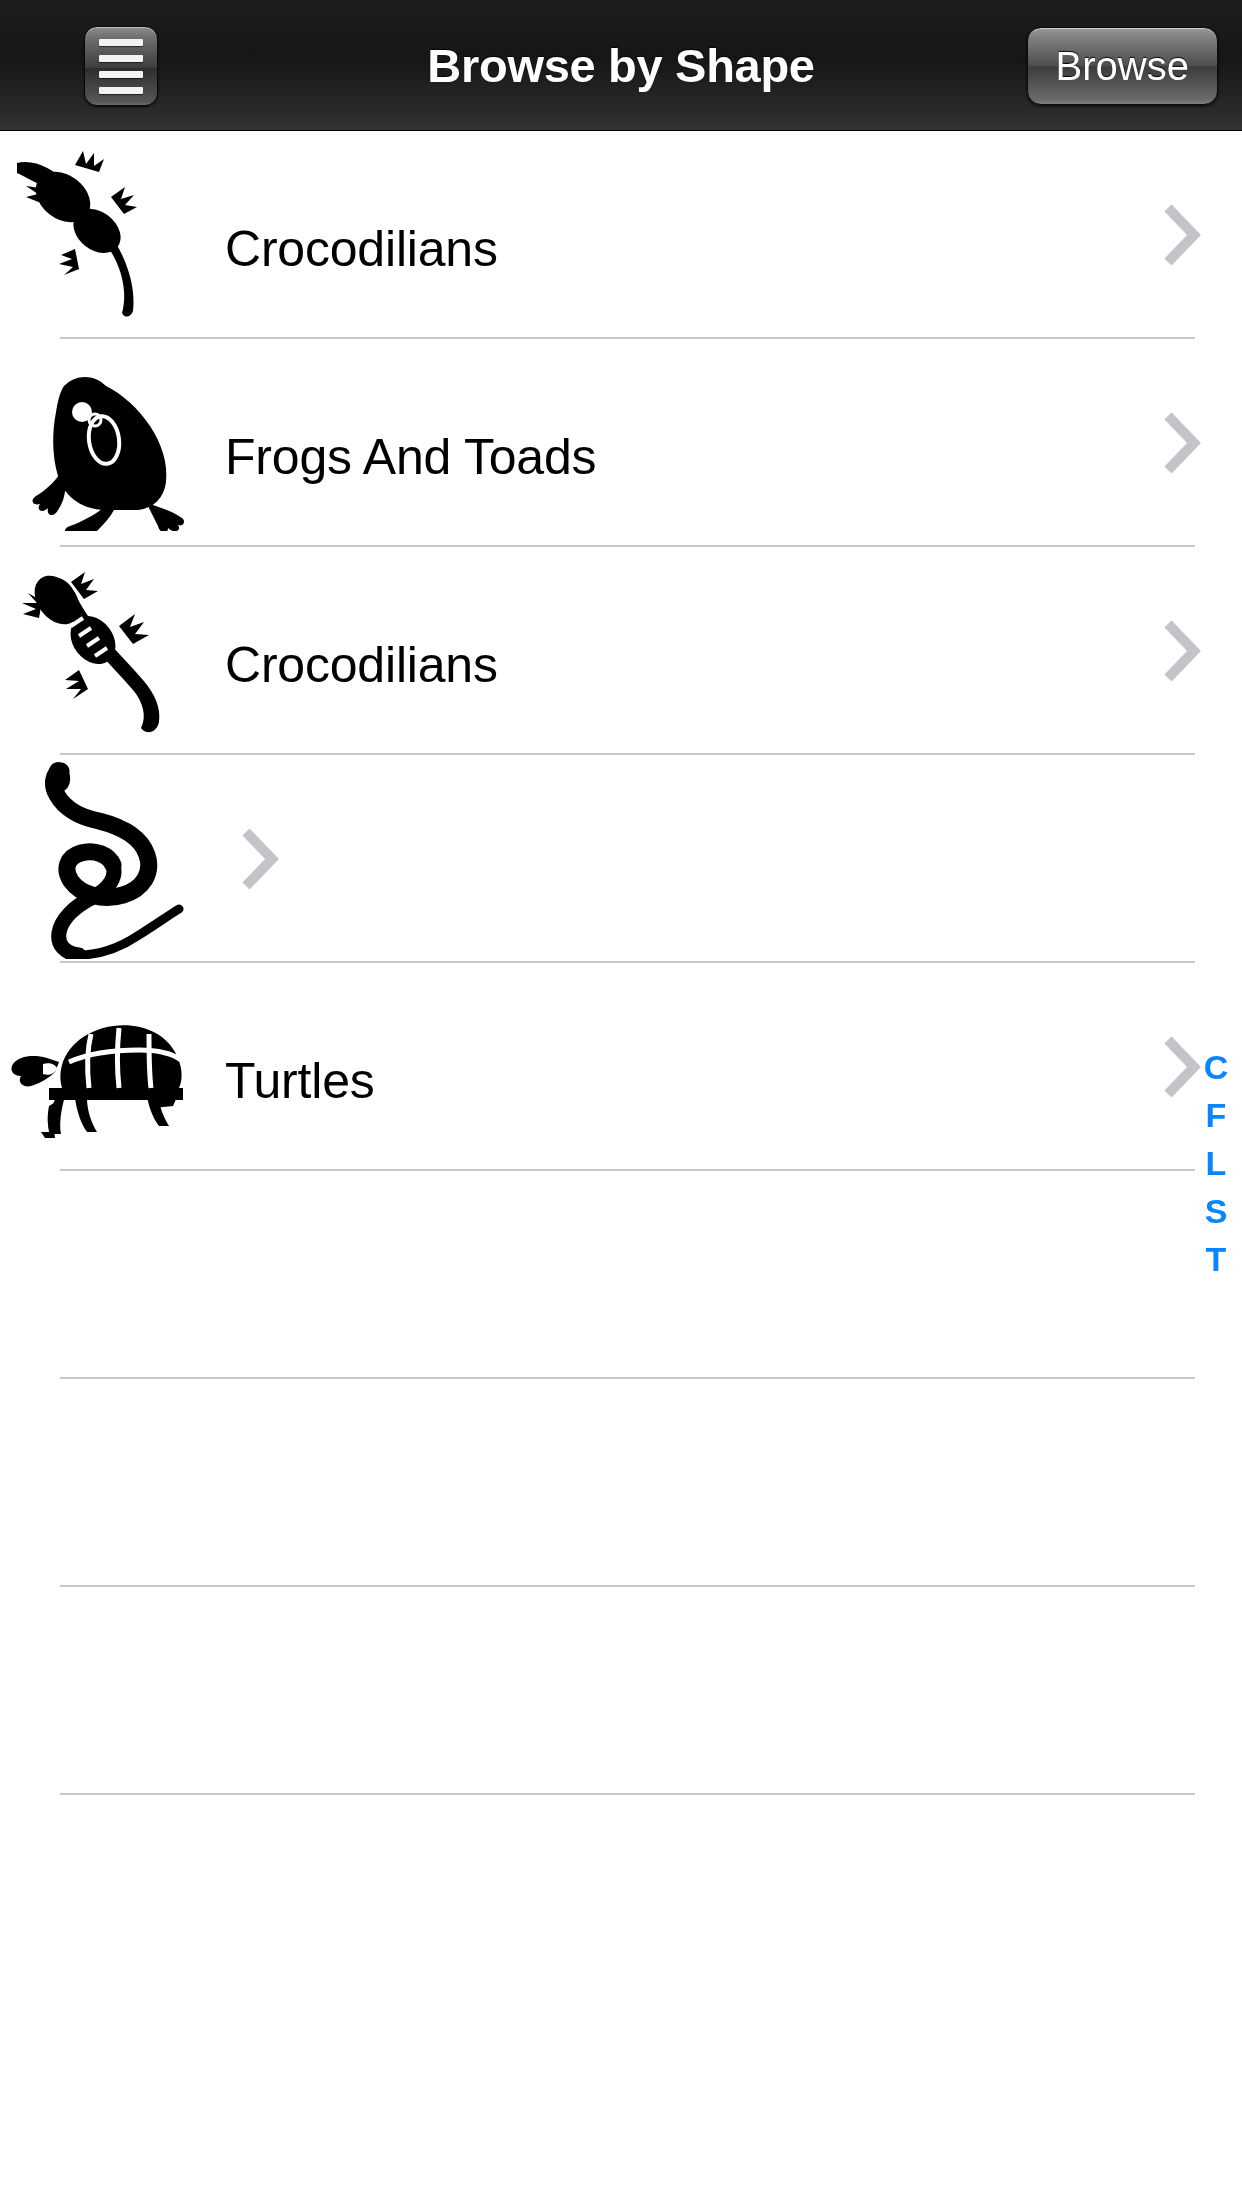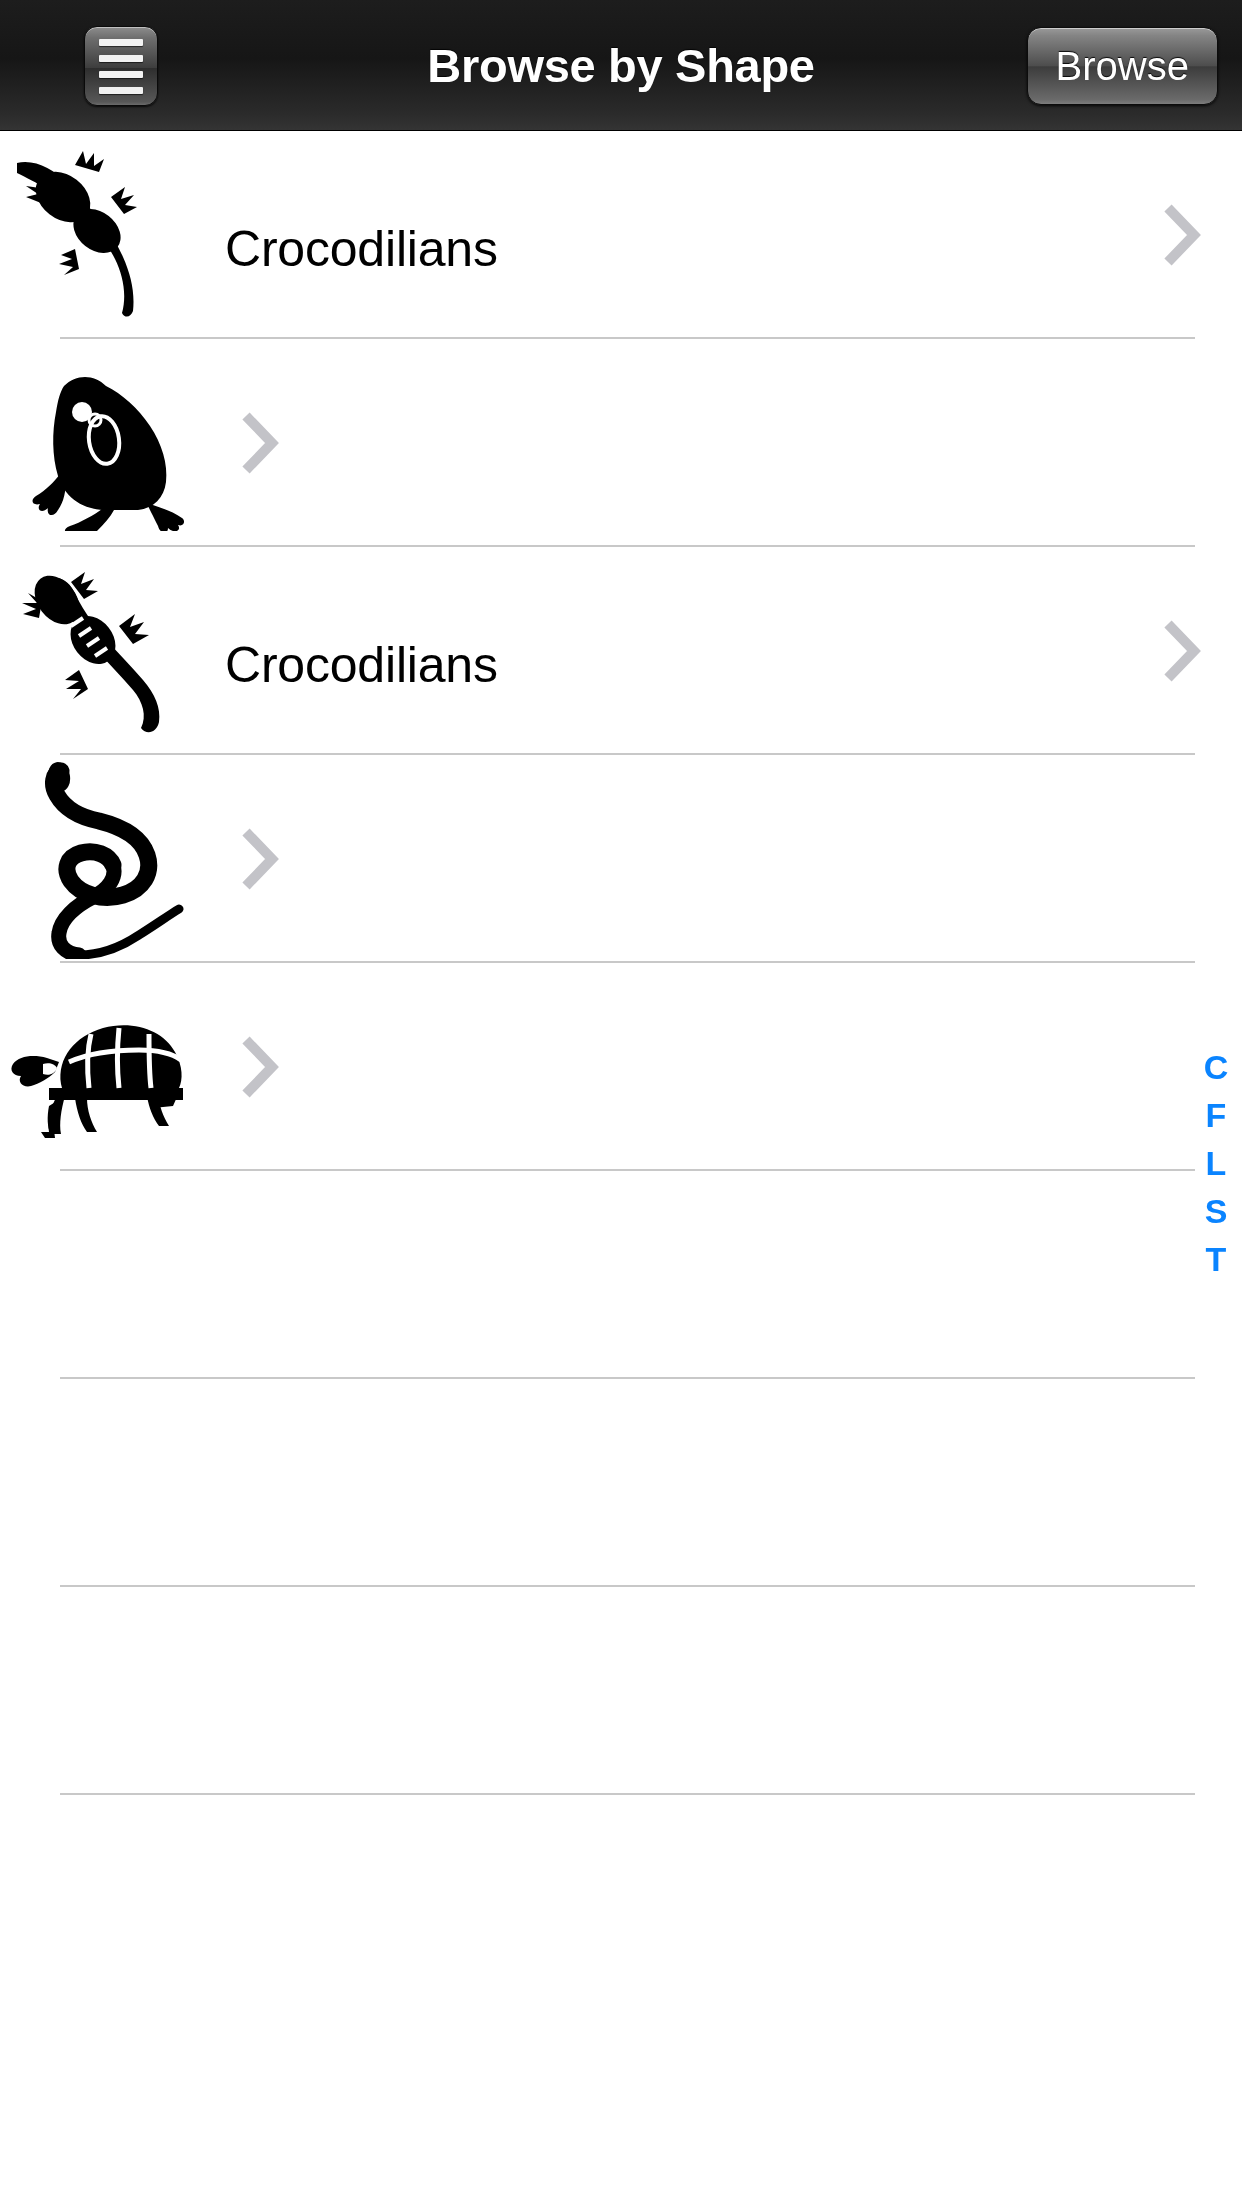--- a/index.html
+++ b/index.html
@@ -198,20 +198,21 @@
                      C92 170 100 162 104 154 Z"></path>
             <path d="M140 148 C152 152 164 156 172 162 C176 165 174 171 168 169
                      C172 175 164 178 158 172 C158 179 150 178 148 170
                      C144 162 140 154 138 150 Z"></path>
           </g>
           <circle cx="72" cy="56" r="10" fill="#fff"></circle>
           <ellipse cx="94" cy="84" rx="15" ry="24" fill="none" stroke="#fff" stroke-width="4" transform="rotate(-8 94 84)"></ellipse>
           <circle cx="85" cy="64" r="6" fill="none" stroke="#fff" stroke-width="3"></circle>
         </svg>
       </div>
+      <div class="row-label">Frogs And Toads</div>
       <div class="chevron">
         <svg width="44" height="66" viewBox="0 0 44 66">
             <polyline points="8,6 34,33 8,60" fill="none" stroke="#c3c3c8" stroke-width="10"></polyline>
           </svg>
       </div>
       <div class="sep"></div>
     </div>
 
 
     <div class="row">
@@ -285,20 +286,21 @@
           </g>
           <g stroke="#fff" stroke-width="5" fill="none">
             <path d="M88 42 C84 58 84 78 86 96"></path>
             <path d="M116 36 C114 56 114 78 116 96"></path>
             <path d="M146 42 C146 62 146 80 148 96"></path>
             <path d="M66 70 C84 62 108 58 136 58 C156 58 170 62 178 68"></path>
           </g>
           <path d="M40 72 C46 70 52 72 54 76 C52 82 46 84 40 82 Z" fill="#fff"></path>
         </svg>
       </div>
+      <div class="row-label">Turtles</div>
       <div class="chevron">
         <svg width="44" height="66" viewBox="0 0 44 66">
             <polyline points="8,6 34,33 8,60" fill="none" stroke="#c3c3c8" stroke-width="10"></polyline>
           </svg>
       </div>
       <div class="sep"></div>
     </div>
 
     <div class="row-empty">
         <div class="sep"></div>

